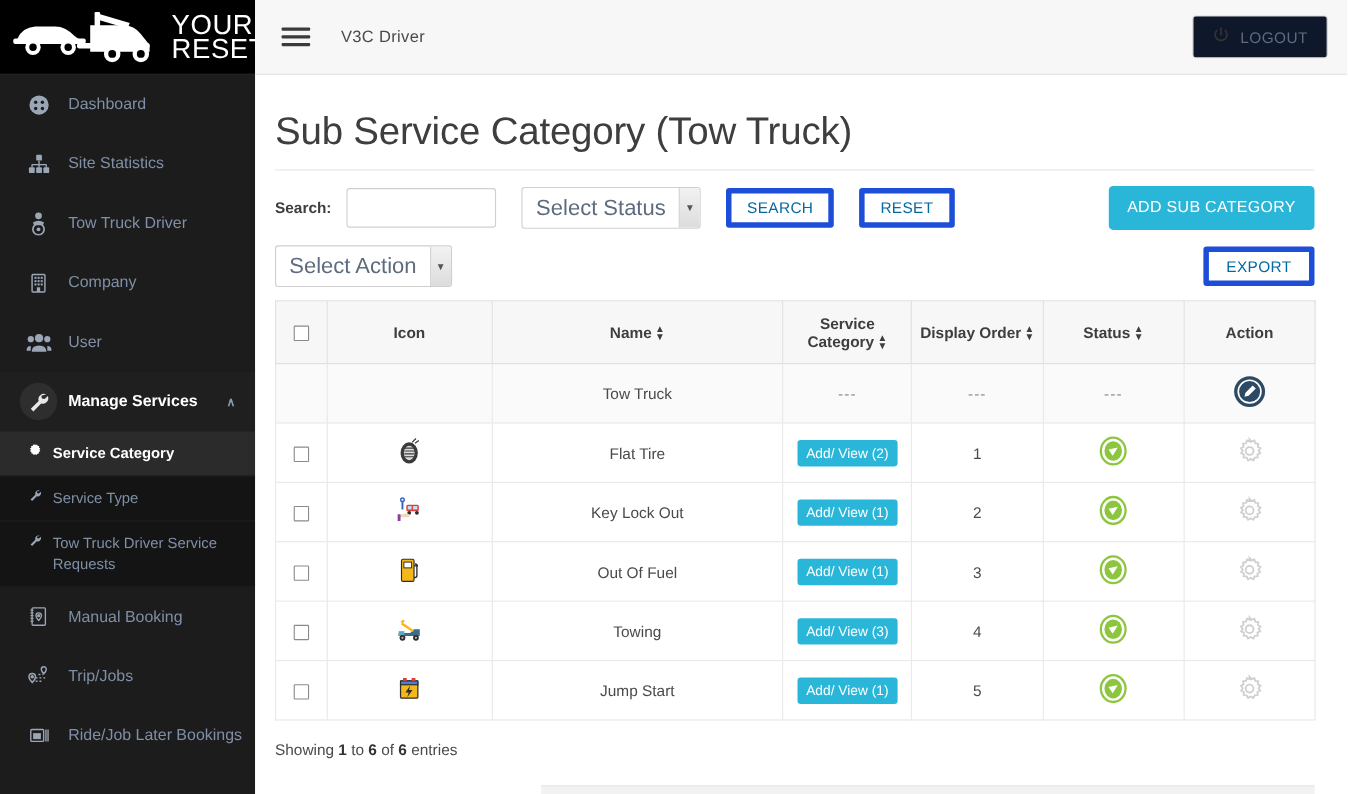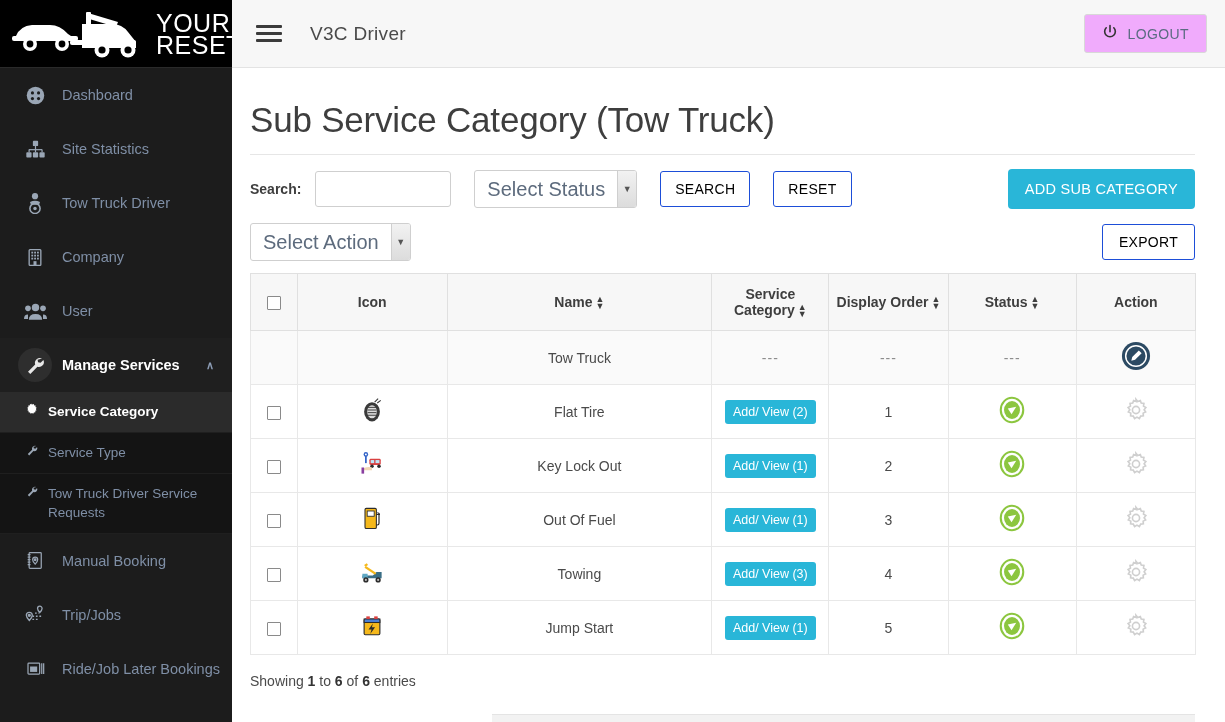--- a/index.html
+++ b/index.html
@@ -102,29 +102,29 @@
     align-items: center;
     padding: 0 18px 0 24px;
   }
   .hamburger { width: 26px; cursor: pointer; }
   .hamburger span {
     display: block; height: 3px; background: #3b3b3b;
     margin: 4px 0; border-radius: 1px;
   }
   .brand {
     margin-left: 28px;
-    font-size: 19px;
+    font-size: 15px;
     color: #4a4a4a;
     letter-spacing: 0.3px;
   }
   .logout-btn {
     margin-left: auto;
     display: flex; align-items: center; gap: 9px;
     border: 1px solid #d8d8d8;
-    background: #f0abfc;
+    background: #0f172a;
     border-radius: 3px;
     padding: 9px 17px;
     font-size: 14px;
     color: #5a6b82;
     cursor: pointer;
     letter-spacing: 0.4px;
   }
 
   .content { padding: 22px 30px 0 18px; }
   .page-title {
@@ -176,26 +176,26 @@
     border-left: 1px solid #cfcfcf;
     display: flex; align-items: center; justify-content: center;
     font-size: 9px; color: #555;
   }
   .status-sel .sel-text { min-width: 104px; }
   .action-sel { height: 38px; }
   .action-sel .sel-text { min-width: 118px; }
 
   .btn-outline {
     height: 36px;
-    border: 1px solid #1d4ed8;
+    border: 5px solid #1d4ed8;
     background: #ffffff;
     border-radius: 3px;
     padding: 0 14px;
     font-size: 14px;
-    color: #000000;
+    color: #0369a1;
     cursor: pointer;
     letter-spacing: 0.3px;
     font-family: "Liberation Sans", sans-serif;
   }
   .btn-primary {
     margin-left: auto;
     background: #29b6d8;
     color: #ffffff;
     border: none;
     border-radius: 4px;

